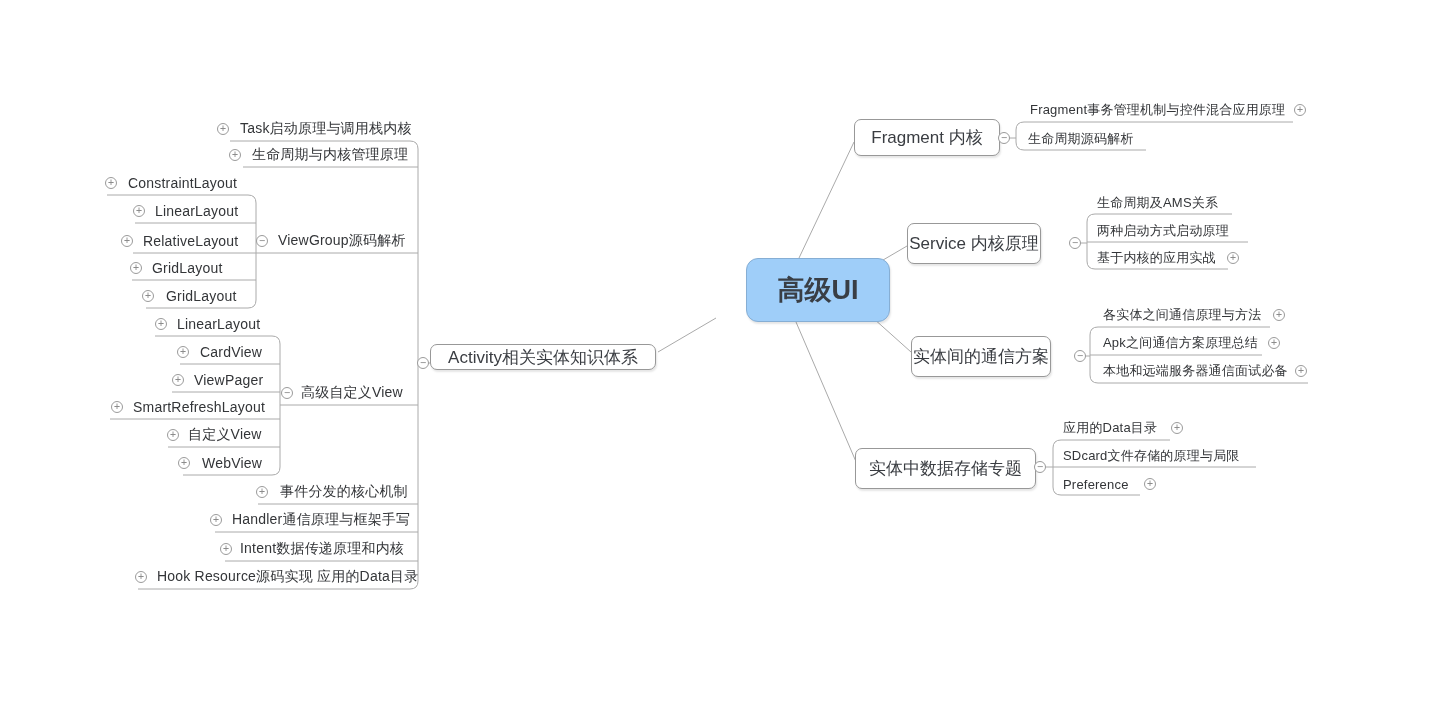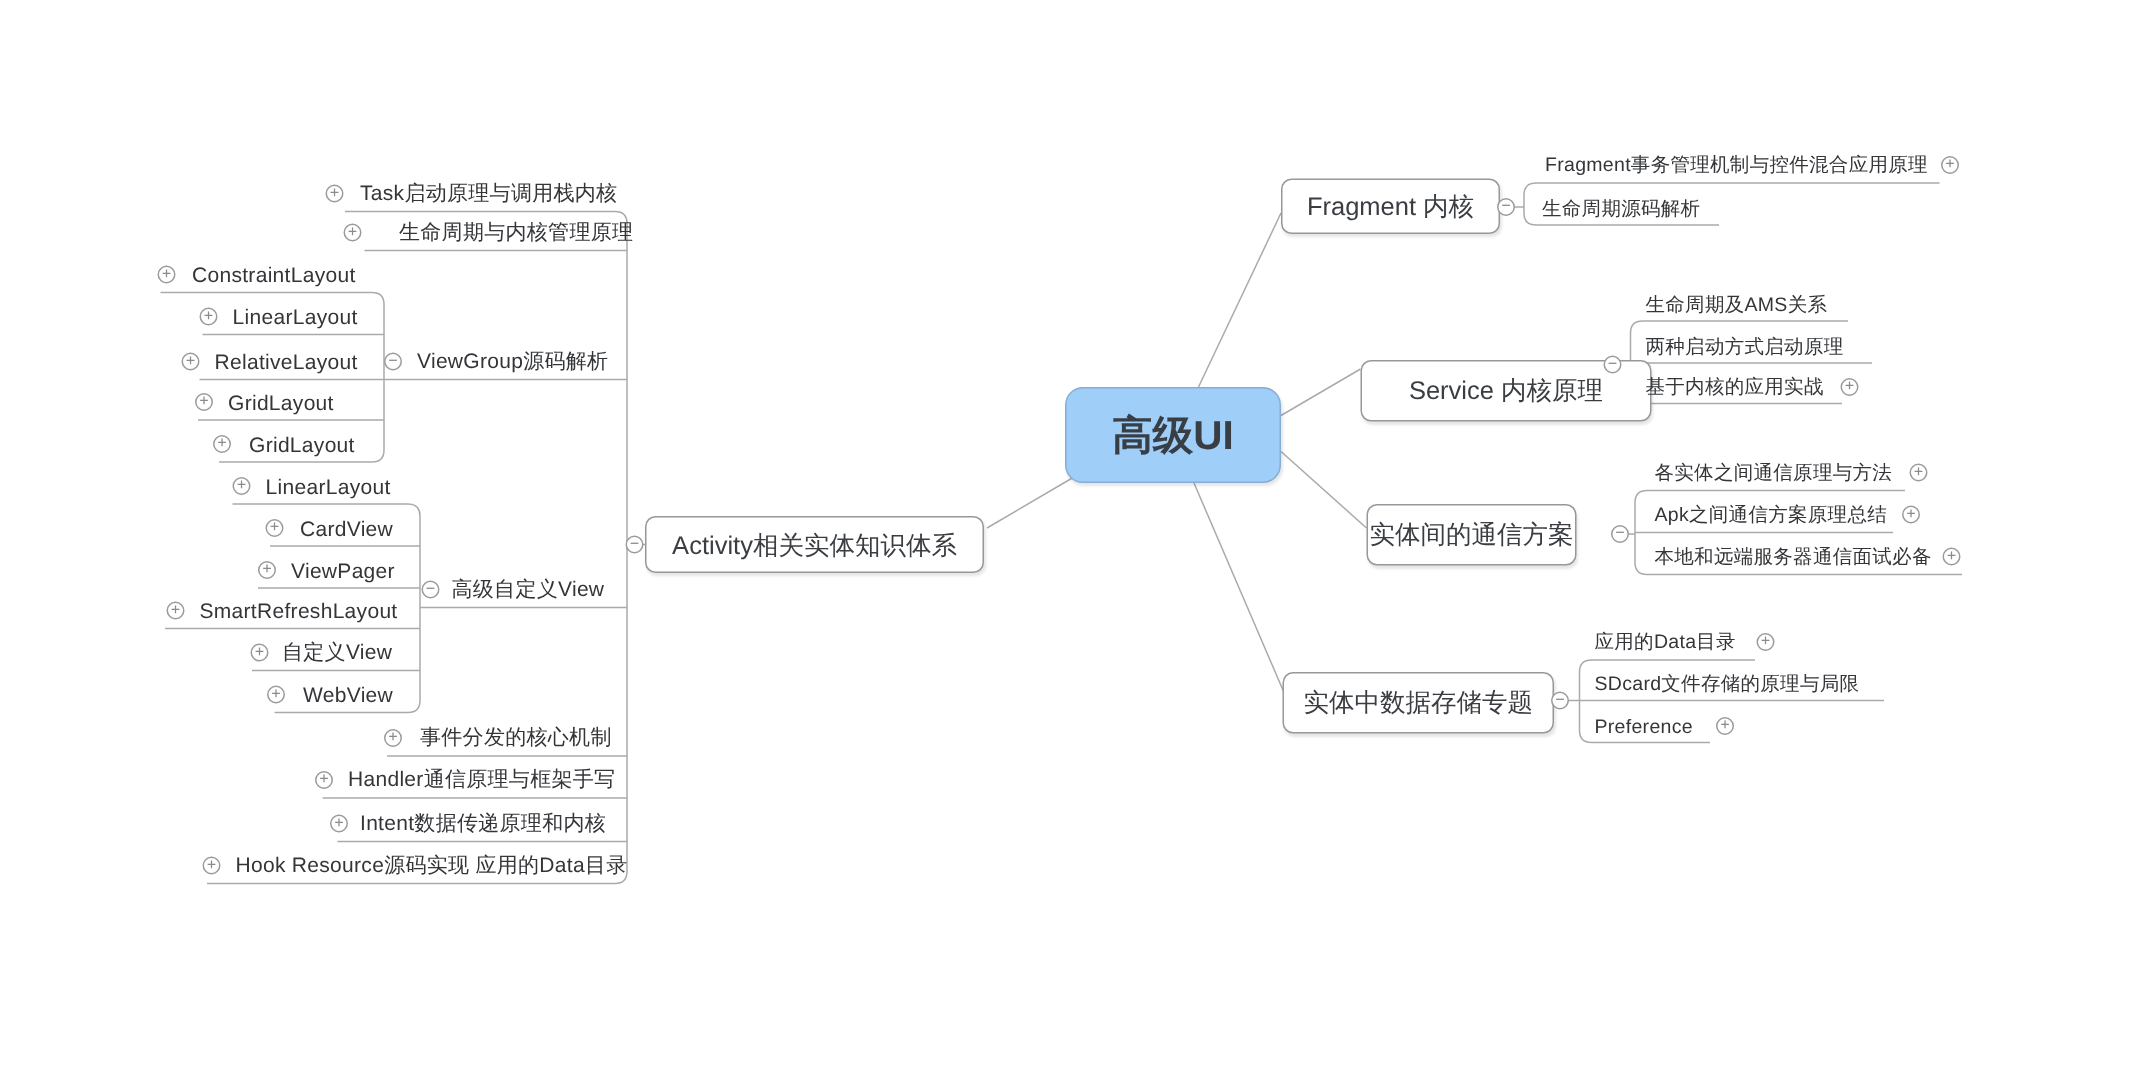--- a/index.html
+++ b/index.html
@@ -15,21 +15,21 @@
   }
   .leaf.r{font-size:13px;}
   .box{
     position:absolute;display:flex;align-items:center;justify-content:center;
     background:#ffffff;border:1px solid #989898;border-radius:7px;
     font-size:17px;color:#3a3d42;white-space:nowrap;box-sizing:border-box;
     box-shadow:1px 2px 2px rgba(0,0,0,.10);
   }
   .box.center{
     background:#9fcef9;border:1px solid #86aed4;border-radius:12px;
-    font-size:27px;font-weight:bold;color:#393e45;
+    font-size:27px;font-weight:bold;color:#393e45;margin-left:36px;
   }
   .ic{
     position:absolute;width:12px;height:12px;transform:translate(-50%,-50%);
     border:1px solid #9b9b9b;border-radius:50%;background:#fff;color:#8b8b8b;
     font-size:10px;line-height:10px;text-align:center;box-sizing:border-box;
     font-family:"DejaVu Sans Mono",monospace;cursor:pointer;z-index:3;
   }
 </style>
 </head>
 <body>
@@ -74,28 +74,28 @@
     <path d="M 1270 327 H 1098 Q 1090 327 1090 335 V 375 Q 1090 383 1098 383 H 1308"></path>
     <path d="M 1090 355 H 1262"></path>
 
     <path d="M 1036 467 H 1053"></path>
     <path d="M 1170 440 H 1061 Q 1053 440 1053 448 V 487 Q 1053 495 1061 495 H 1140"></path>
     <path d="M 1053 467 H 1256"></path>
   </svg>
 
   <div class="box center" style="left:710px;top:258px;width:144px;height:64px">高级UI</div>
 
-  <div class="box" style="left:430px;top:344px;width:226px;height:38px">Activity相关实体知识体系</div>
+  <div class="box" style="left:430px;top:344px;width:226px;height:26px">Activity相关实体知识体系</div>
   <div class="box" style="left:854px;top:119px;width:146px;height:37px">Fragment 内核</div>
-  <div class="box" style="left:907px;top:240px;width:194px;height:41px">Service 内核原理</div>
+  <div class="box" style="left:907px;top:223px;width:134px;height:41px">Service 内核原理</div>
   <div class="box" style="left:911px;top:336px;width:140px;height:41px">实体间的通信方案</div>
   <div class="box" style="left:855px;top:448px;width:181px;height:41px">实体中数据存储专题</div>
 
   <div class="leaf" style="left:240px;top:129px">Task启动原理与调用栈内核</div>
-  <div class="leaf" style="left:266px;top:155px">生命周期与内核管理原理</div>
+  <div class="leaf" style="left:252px;top:155px">生命周期与内核管理原理</div>
   <div class="leaf" style="left:128px;top:183px">ConstraintLayout</div>
   <div class="leaf" style="left:155px;top:211px">LinearLayout</div>
   <div class="leaf" style="left:143px;top:241px">RelativeLayout</div>
   <div class="leaf" style="left:278px;top:241px">ViewGroup源码解析</div>
   <div class="leaf" style="left:152px;top:268px">GridLayout</div>
   <div class="leaf" style="left:166px;top:296px">GridLayout</div>
   <div class="leaf" style="left:177px;top:324px">LinearLayout</div>
   <div class="leaf" style="left:200px;top:352px">CardView</div>
   <div class="leaf" style="left:194px;top:380px">ViewPager</div>
   <div class="leaf" style="left:301px;top:393px">高级自定义View</div>

